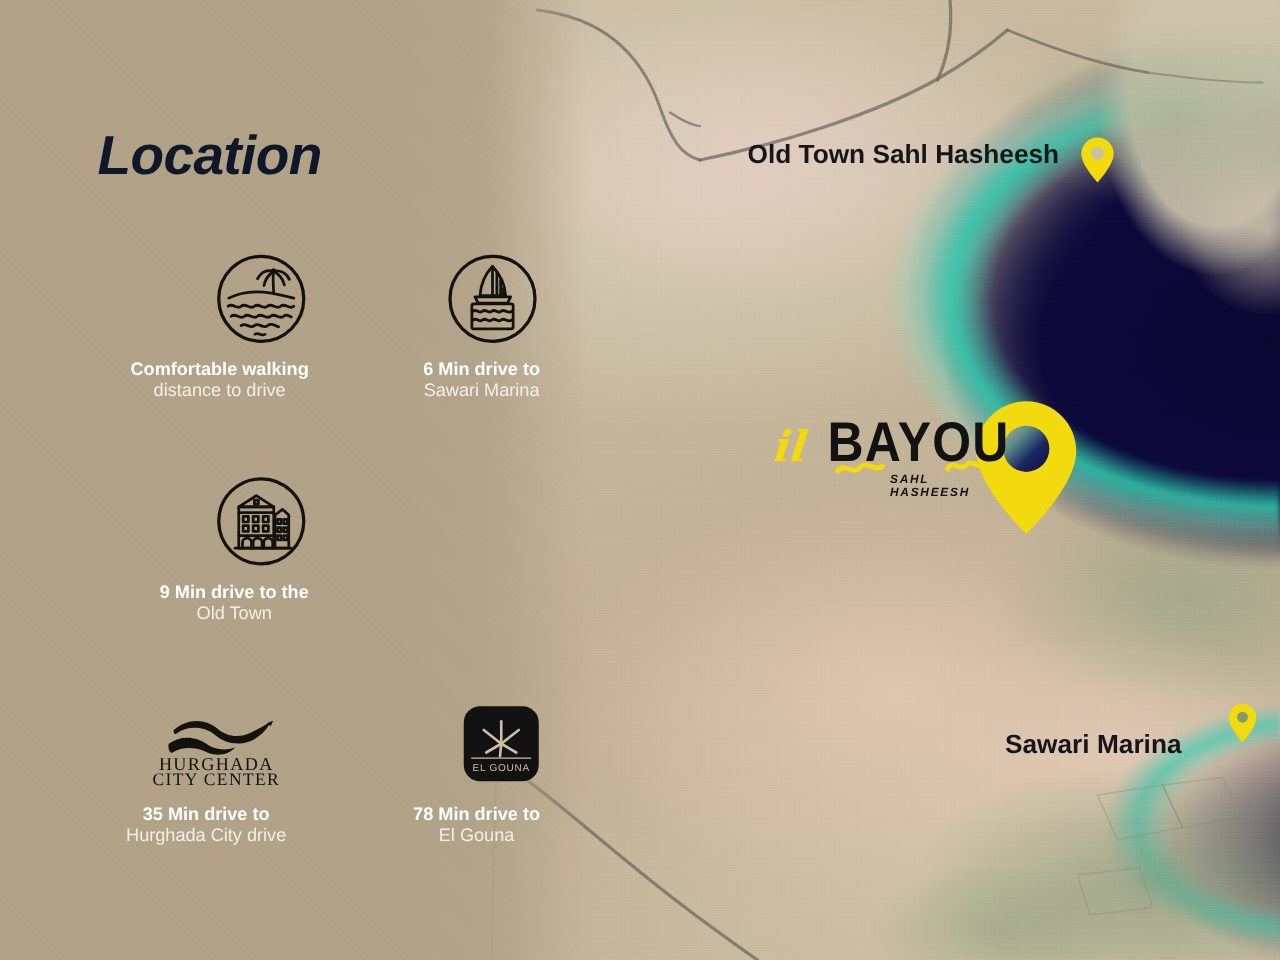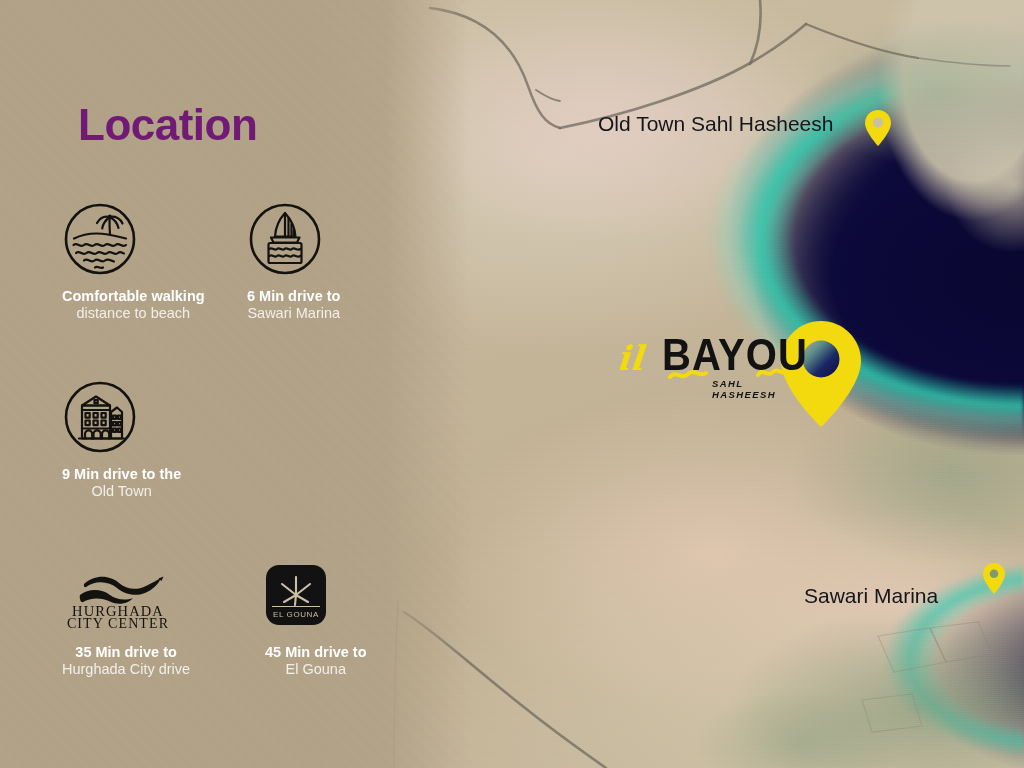--- a/index.html
+++ b/index.html
@@ -72,38 +72,38 @@
     position:absolute;left:0;top:0;width:470px;height:768px;
     background:linear-gradient(90deg,#b2a287 0%,#b2a287 66%,rgba(178,162,135,.92) 82%,rgba(178,162,135,0) 100%);
   }
   #panel-noise{
     position:absolute;left:0;top:0;width:470px;height:768px;opacity:.35;mix-blend-mode:overlay;
     background-image:repeating-linear-gradient(45deg, rgba(255,255,255,.05) 0 1px, rgba(0,0,0,.05) 1px 2px);
   }
 
   #page-title{
     position:absolute;left:78px;top:100px;
-    font-size:44px;font-weight:bold;color:#701a75;
+    font-size:44px;font-weight:bold;font-style:italic;color:#0f172a;
     letter-spacing:-.5px;
   }
 
   
   #features{position:absolute;left:62px;top:196px;width:370px;}
   .frow{display:flex;}
-  .fcell{width:185px;display:flex;flex-direction:column;align-items:flex-start;}
+  .fcell{width:185px;display:flex;flex-direction:column;align-items:flex-end;}
   .ficon{height:86px;display:flex;align-items:center;justify-content:center;}
   .flab{text-align:center;line-height:17px;margin-top:6px;}
   .flab .l1{display:block;font-size:14.5px;font-weight:bold;color:#ffffff;}
   .flab .l2{display:block;font-size:14.5px;font-weight:normal;color:#f2efe9;}
   .circ{fill:none;stroke:#14120f;stroke-width:2.6;}
   .ln{fill:none;stroke:#14120f;stroke-width:2.2;stroke-linecap:round;stroke-linejoin:round;}
   .fl{fill:#14120f;}
 
   
-  .maplabel{position:absolute;font-weight:normal;color:#16161a;white-space:nowrap;}
+  .maplabel{position:absolute;font-weight:bold;color:#16161a;white-space:nowrap;}
   #lab-oldtown{left:598px;top:112px;font-size:21px;}
   #lab-sawari{left:804px;top:584px;font-size:21px;}
 
   .pin{position:absolute;}
   #pin-oldtown{left:864px;top:109px;width:28px;height:38px;}
   #pin-sawari{left:982px;top:562px;width:24px;height:33px;}
   #pin-main{left:779px;top:319px;width:84px;height:110px;}
 
   
   #logo{position:absolute;left:620px;top:332px;width:160px;height:62px;}
@@ -215,21 +215,21 @@
             <path class="ln" d="M47.8 16 C 52.5 18.5, 55.5 22.5, 56.5 27"></path>
             <circle class="fl" cx="47.8" cy="15.6" r="2"></circle>
             <path class="ln" d="M11.5 44 C 15 40.8, 18.5 47.2, 22 44 C 25.5 40.8, 29 47.2, 32.5 44 C 36 40.8, 39.5 47.2, 43 44 C 46.5 40.8, 50 47.2, 53.5 44 C 57 40.8, 60.5 47.2, 64 44"></path>
             <path class="ln" d="M14 52 C 17.5 48.8, 21 55.2, 24.5 52 C 28 48.8, 31.5 55.2, 35 52 C 38.5 48.8, 42 55.2, 45.5 52 C 49 48.8, 52.5 55.2, 56 52 C 58.5 49.8, 60 52, 62 52.5"></path>
             <path class="ln" d="M22 59.5 C 25.5 56.3, 29 62.7, 32.5 59.5 C 36 56.3, 39.5 62.7, 43 59.5 C 46.5 56.8, 49 60, 52 60.5"></path>
             <path class="ln" d="M33 66.5 C 35.5 64, 38 68.5, 41 66.5"></path>
           </svg>
         </div>
         <div class="flab">
           <span class="l1">Comfortable walking</span>
-          <span class="l2">distance to beach</span>
+          <span class="l2">distance to drive</span>
         </div>
       </div>
 
       <div class="fcell">
         <div class="ficon">
           <svg width="76" height="76" viewBox="0 0 76 76">
             <circle class="circ" cx="38" cy="38" r="34"></circle>
 
             <path class="ln" d="M38 12 C 31.5 19, 28.5 27.5, 28 35.5 L 48.5 35.5 C 48 27.5, 44.5 19, 38 12 Z"></path>
             <path class="ln" d="M38 12.5 L 38 35.5" stroke-width="1.7"></path>
@@ -325,20 +325,20 @@
               <path d="M45 20 L 31 31"></path>
               <path d="M19 38 L 31 31"></path>
               <path d="M43 38 L 31 31"></path>
               <path d="M31 31 L 30 41"></path>
             </g>
             <path d="M7 42.5 L 55 42.5" stroke="#cdbfa4" stroke-width="1.1"></path>
             <text x="31" y="52.5" text-anchor="middle" fill="#cdbfa4" font-family="'Liberation Sans', sans-serif" font-size="8" letter-spacing=".6">EL GOUNA</text>
           </svg>
         </div>
         <div class="flab">
-          <span class="l1">45 Min drive to</span>
+          <span class="l1">78 Min drive to</span>
           <span class="l2">El Gouna</span>
         </div>
       </div>
     </div>
 
   </div>
 </div>
 
 </body></html>

